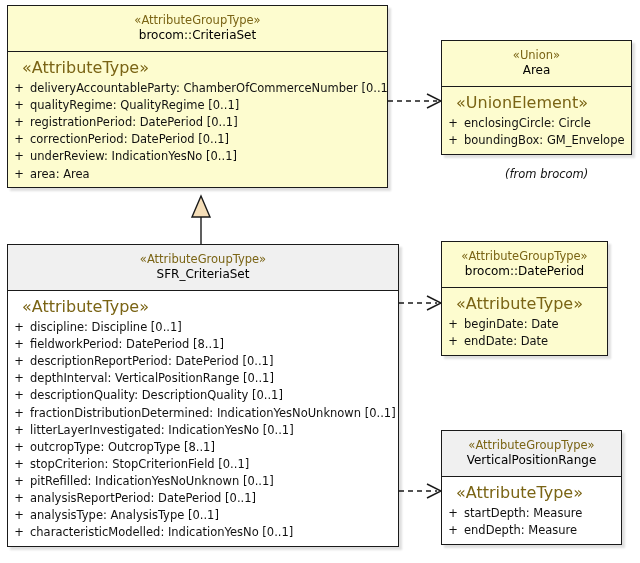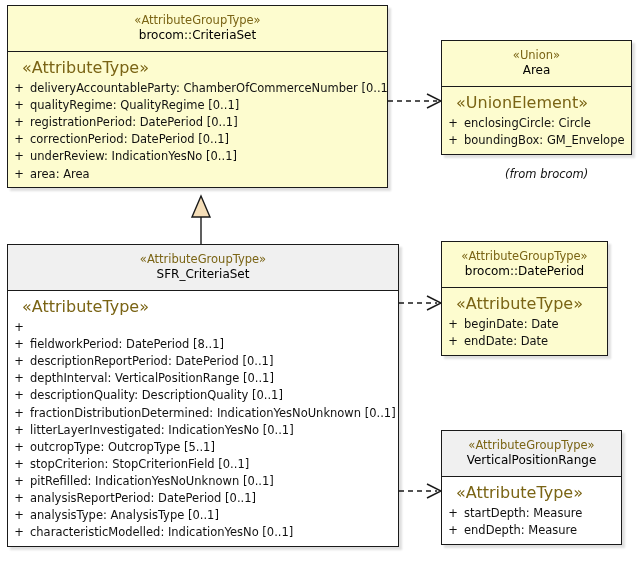--- a/index.html
+++ b/index.html
@@ -191,20 +191,21 @@
   <div class="uml-class white" style="left:7px; top:244px; width:392px;">
     <div class="uml-header">
       <div class="stereotype">«AttributeGroupType»</div>
       <div class="classname">SFR_CriteriaSet</div>
     </div>
     <div class="uml-body">
       <div class="compartment-stereotype">«AttributeType»</div>
 
       <div class="attr-row">
         <span class="attr-vis">+</span>
+        <span class="attr-text">discipline: Discipline [0..1]</span>
       </div>
       <div class="attr-row">
         <span class="attr-vis">+</span>
         <span class="attr-text">fieldworkPeriod: DatePeriod [8..1]</span>
       </div>
       <div class="attr-row">
         <span class="attr-vis">+</span>
         <span class="attr-text">descriptionReportPeriod: DatePeriod [0..1]</span>
       </div>
       <div class="attr-row">
@@ -218,21 +219,21 @@
       <div class="attr-row">
         <span class="attr-vis">+</span>
         <span class="attr-text">fractionDistributionDetermined: IndicationYesNoUnknown [0..1]</span>
       </div>
       <div class="attr-row">
         <span class="attr-vis">+</span>
         <span class="attr-text">litterLayerInvestigated: IndicationYesNo [0..1]</span>
       </div>
       <div class="attr-row">
         <span class="attr-vis">+</span>
-        <span class="attr-text">outcropType: OutcropType [5..1]</span>
+        <span class="attr-text">outcropType: OutcropType [8..1]</span>
       </div>
       <div class="attr-row">
         <span class="attr-vis">+</span>
         <span class="attr-text">stopCriterion: StopCriterionField [0..1]</span>
       </div>
       <div class="attr-row">
         <span class="attr-vis">+</span>
         <span class="attr-text">pitRefilled: IndicationYesNoUnknown [0..1]</span>
       </div>
       <div class="attr-row">

